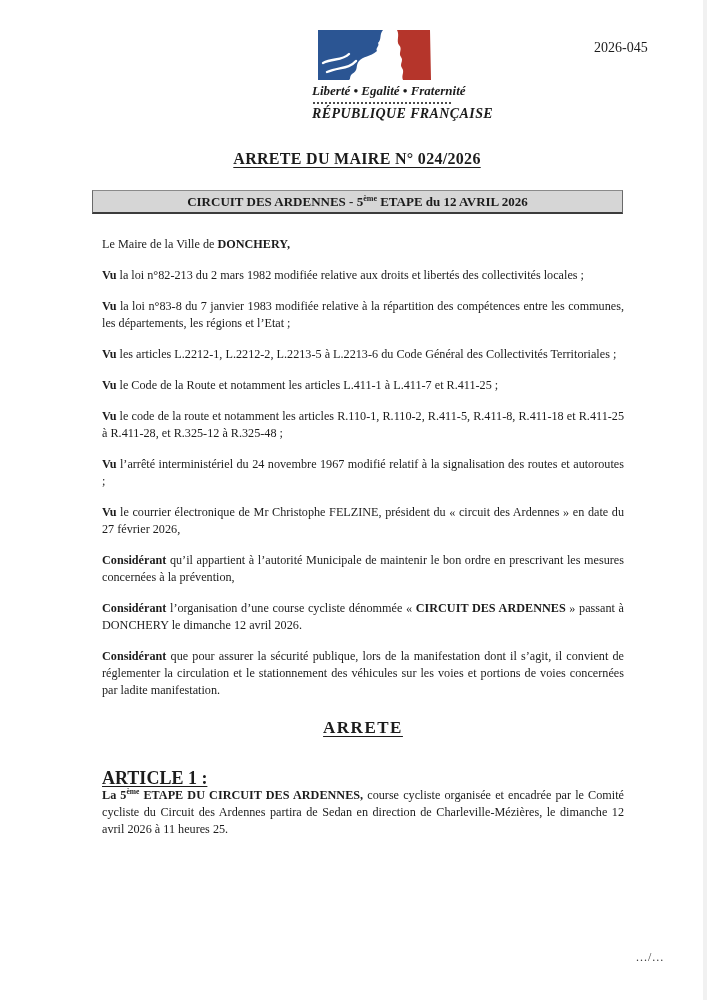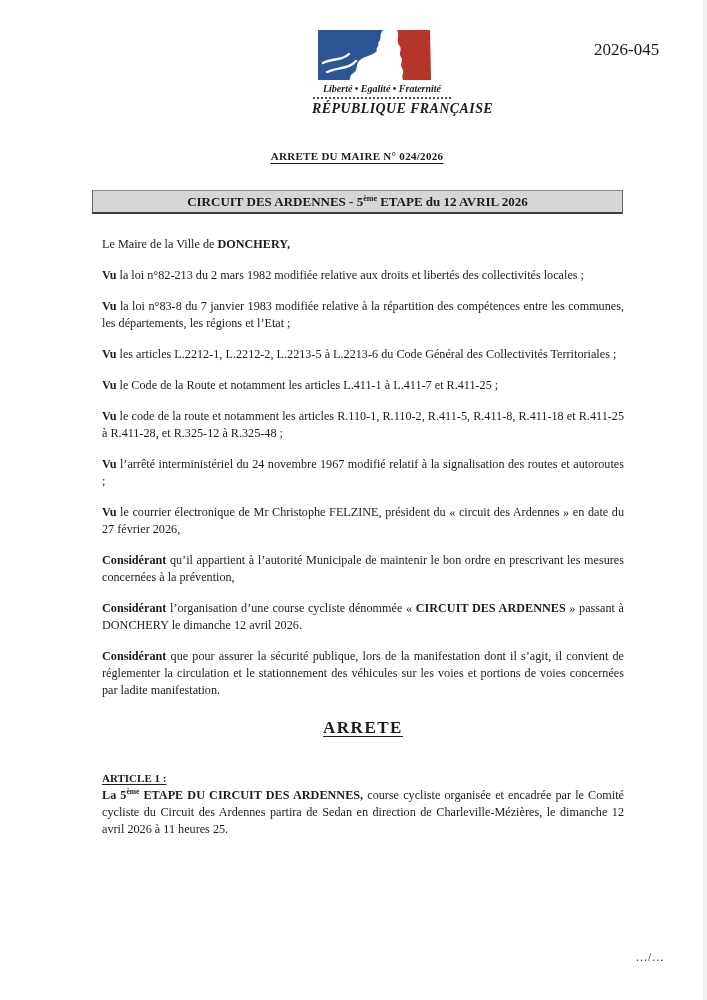--- a/index.html
+++ b/index.html
@@ -13,30 +13,30 @@
   
   .scan-edge{position:absolute;top:0;right:0;width:4px;height:1000px;background:#f1f1f1;}
 
   
   .hdr-left{position:absolute;left:57px;top:36px;font-weight:bold;font-size:9.5px;letter-spacing:.4px;line-height:11px;}
   .hdr-left .line1{margin-bottom:12px;}
   .hdr-left .line{margin-bottom:1px;}
 
   .hdr-center{position:absolute;left:312px;top:30px;width:140px;text-align:center;}
   .logo-svg{display:block;margin:0 auto;}
-  .motto{font-style:italic;font-weight:bold;font-size:10px;margin-top:3px;white-space:nowrap;}
+  .motto{font-style:italic;font-weight:bold;font-size:13px;margin-top:3px;white-space:nowrap;}
   .dashes{border-top:2px dotted #4a4a4a;width:138px;margin:3px auto 2px auto;}
   .republic{font-style:italic;font-weight:bold;font-size:14px;letter-spacing:.4px;white-space:nowrap;}
 
-  .hdr-right{position:absolute;left:594px;top:40px;font-size:17px;}
+  .hdr-right{position:absolute;left:594px;top:40px;font-size:14px;}
 
   
   .doc-title{
     position:absolute;top:150px;left:92px;width:530px;margin:0;
-    text-align:center;font-size:11px;font-weight:bold;letter-spacing:.3px;
+    text-align:center;font-size:16px;font-weight:bold;letter-spacing:.3px;
     text-decoration:underline;text-underline-offset:3px;
   }
   .subtitle-box{
     position:absolute;top:190px;left:92px;width:529px;height:21px;
     background:var(--subtitle-bg,#d6d6d6);
     border:1px solid #6a6a6a;border-bottom:2px solid #3c3c3c;border-top:1px solid #8a8a8a;
     text-align:center;font-weight:bold;font-size:13px;line-height:21px;
   }
   .subtitle-box sup{font-size:8px;vertical-align:super;line-height:0;}
 
@@ -45,21 +45,21 @@
   .doc-body p{margin:0 0 14px 0;}
   .lead{font-weight:bold;}
   .b{font-weight:bold;}
   .doc-body sup{font-size:7.5px;vertical-align:super;line-height:0;}
 
   .arrete-heading{
     margin:20px 0 0 0;text-align:center;font-size:17px;font-weight:bold;letter-spacing:1.5px;
     text-decoration:underline;text-underline-offset:3px;
   }
   .article-heading{
-    margin:34px 0 0 0;font-weight:bold;font-size:11px;
+    margin:34px 0 0 0;font-weight:bold;font-size:18px;
     text-decoration:underline;text-underline-offset:2px;
   }
   .article-body{margin-top:1px;}
 
   .pagination{position:absolute;left:636px;top:950px;font-size:12px;letter-spacing:1px;color:#3a3a3a;}
 
   .flag-blue{fill:var(--flag-blue,#2b5593);}
   .flag-red{fill:var(--flag-red,#b5352b);}
   .flag-fold{fill:none;stroke:#fff;stroke-width:2.4;stroke-linecap:round;}
 </style>

